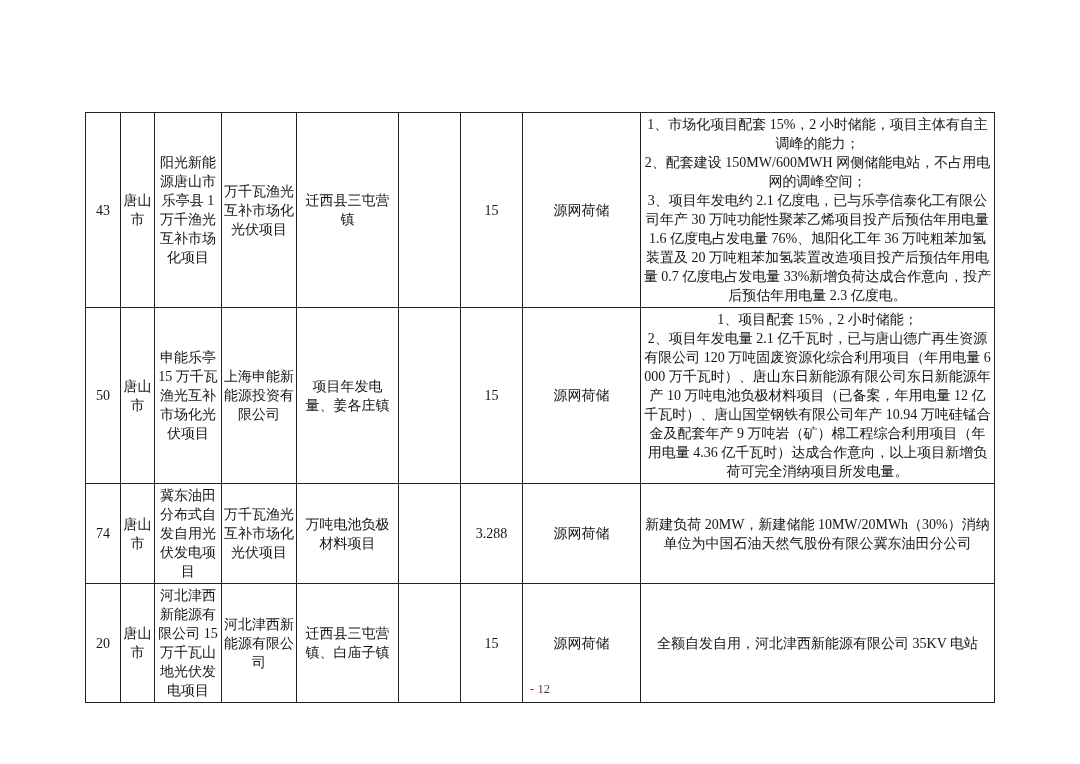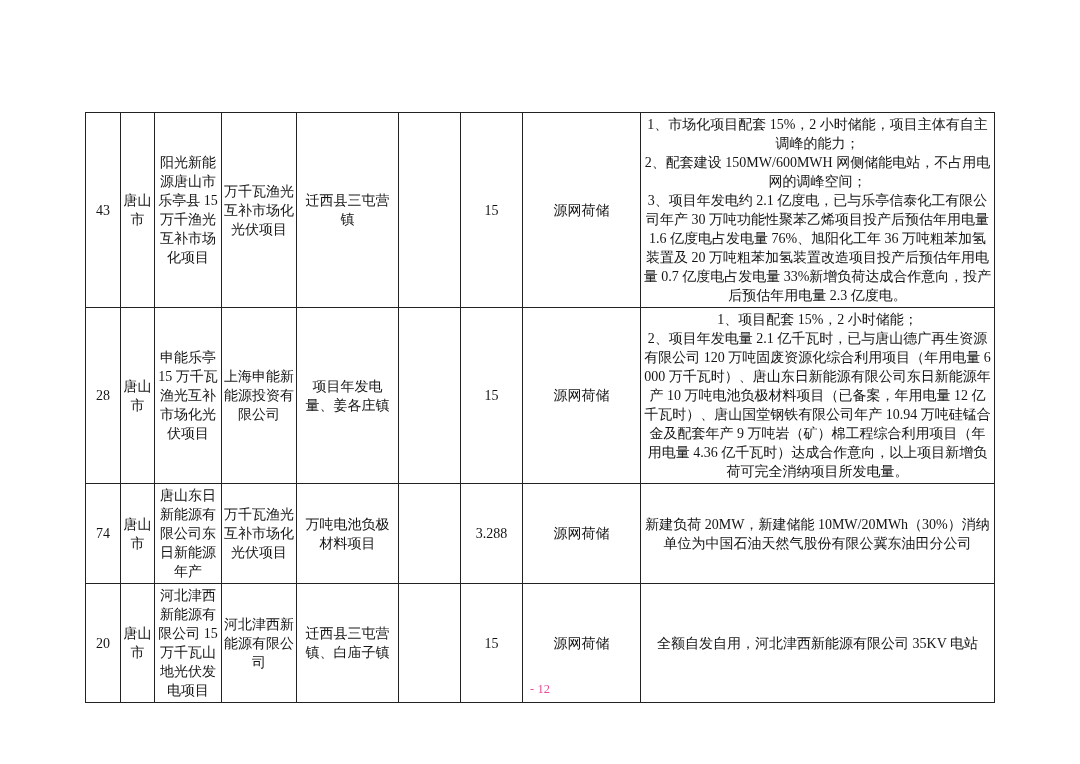--- a/index.html
+++ b/index.html
@@ -22,21 +22,21 @@
   td.cell-city{padding:0 9px;}
   td.cell-company{padding:0 6px;}
   td.cell-location{padding:0 4px;}
   td.cell-capacity{font-size:13px;}
   td.cell-remark{
     text-align:left;font-size:12px;line-height:22px;
     padding:3px 6px;white-space:pre-wrap;
   }
   .footer{
     position:absolute;left:0;top:682px;width:1080px;
-    text-align:center;font-size:12.5px;color:#ec4899;
+    text-align:center;font-size:12.5px;color:#701a75;
     font-family:"Liberation Serif","DejaVu Serif",serif;
   }
 </style>
 </head>
 <body>
 
 <div class="page">
 
   <table class="doc-table">
     <colgroup>
@@ -47,46 +47,46 @@
         <col style="width:102px">
         <col style="width:62px">
       <col style="width:62px">
         <col style="width:118px">
         <col style="width:354px">
     </colgroup>
     <tbody>
       <tr style="height:146px">
         <td class="cell-index">43</td>
         <td class="cell-city">唐山市</td>
-        <td class="cell-project">阳光新能源唐山市乐亭县 15 万千渔光互补市场化项目</td>
+        <td class="cell-project">阳光新能源唐山市乐亭县 1 万千渔光互补市场化项目</td>
         <td class="cell-company">万千瓦渔光互补市场化光伏项目</td>
         <td class="cell-location">迁西县三屯营镇</td>
         <td class="cell-blank"></td>
         <td class="cell-capacity">15</td>
         <td class="cell-mode">源网荷储</td>
         <td class="cell-remark">1、市场化项目配套 15%，2 小时储能，项目主体有自主调峰的能力；
 2、配套建设 150MW/600MWH 网侧储能电站，不占用电网的调峰空间；
 3、项目年发电约 2.1 亿度电，已与乐亭信泰化工有限公司年产 30 万吨功能性聚苯乙烯项目投产后预估年用电量 1.6 亿度电占发电量 76%、旭阳化工年 36 万吨粗苯加氢装置及 20 万吨粗苯加氢装置改造项目投产后预估年用电量 0.7 亿度电占发电量 33%新增负荷达成合作意向，投产后预估年用电量 2.3 亿度电。</td>
       </tr>
       <tr style="height:155px">
-        <td class="cell-index">28</td>
+        <td class="cell-index">50</td>
         <td class="cell-city">唐山市</td>
         <td class="cell-project">申能乐亭 15 万千瓦渔光互补市场化光伏项目</td>
         <td class="cell-company">上海申能新能源投资有限公司</td>
         <td class="cell-location">项目年发电量、姜各庄镇</td>
         <td class="cell-blank"></td>
         <td class="cell-capacity">15</td>
         <td class="cell-mode">源网荷储</td>
         <td class="cell-remark">1、项目配套 15%，2 小时储能；
 2、项目年发电量 2.1 亿千瓦时，已与唐山德广再生资源有限公司 120 万吨固废资源化综合利用项目（年用电量 6000 万千瓦时）、唐山东日新能源有限公司东日新能源年产 10 万吨电池负极材料项目（已备案，年用电量 12 亿千瓦时）、唐山国堂钢铁有限公司年产 10.94 万吨硅锰合金及配套年产 9 万吨岩（矿）棉工程综合利用项目（年用电量 4.36 亿千瓦时）达成合作意向，以上项目新增负荷可完全消纳项目所发电量。</td>
       </tr>
       <tr style="height:99px">
         <td class="cell-index">74</td>
         <td class="cell-city">唐山市</td>
-        <td class="cell-project">唐山东日新能源有限公司东日新能源年产</td>
+        <td class="cell-project">冀东油田分布式自发自用光伏发电项目</td>
         <td class="cell-company">万千瓦渔光互补市场化光伏项目</td>
         <td class="cell-location">万吨电池负极材料项目</td>
         <td class="cell-blank"></td>
         <td class="cell-capacity">3.288</td>
         <td class="cell-mode">源网荷储</td>
         <td class="cell-remark">新建负荷 20MW，新建储能 10MW/20MWh（30%）消纳单位为中国石油天然气股份有限公冀东油田分公司</td>
       </tr>
       <tr style="height:116px">
         <td class="cell-index">20</td>
         <td class="cell-city">唐山市</td>

